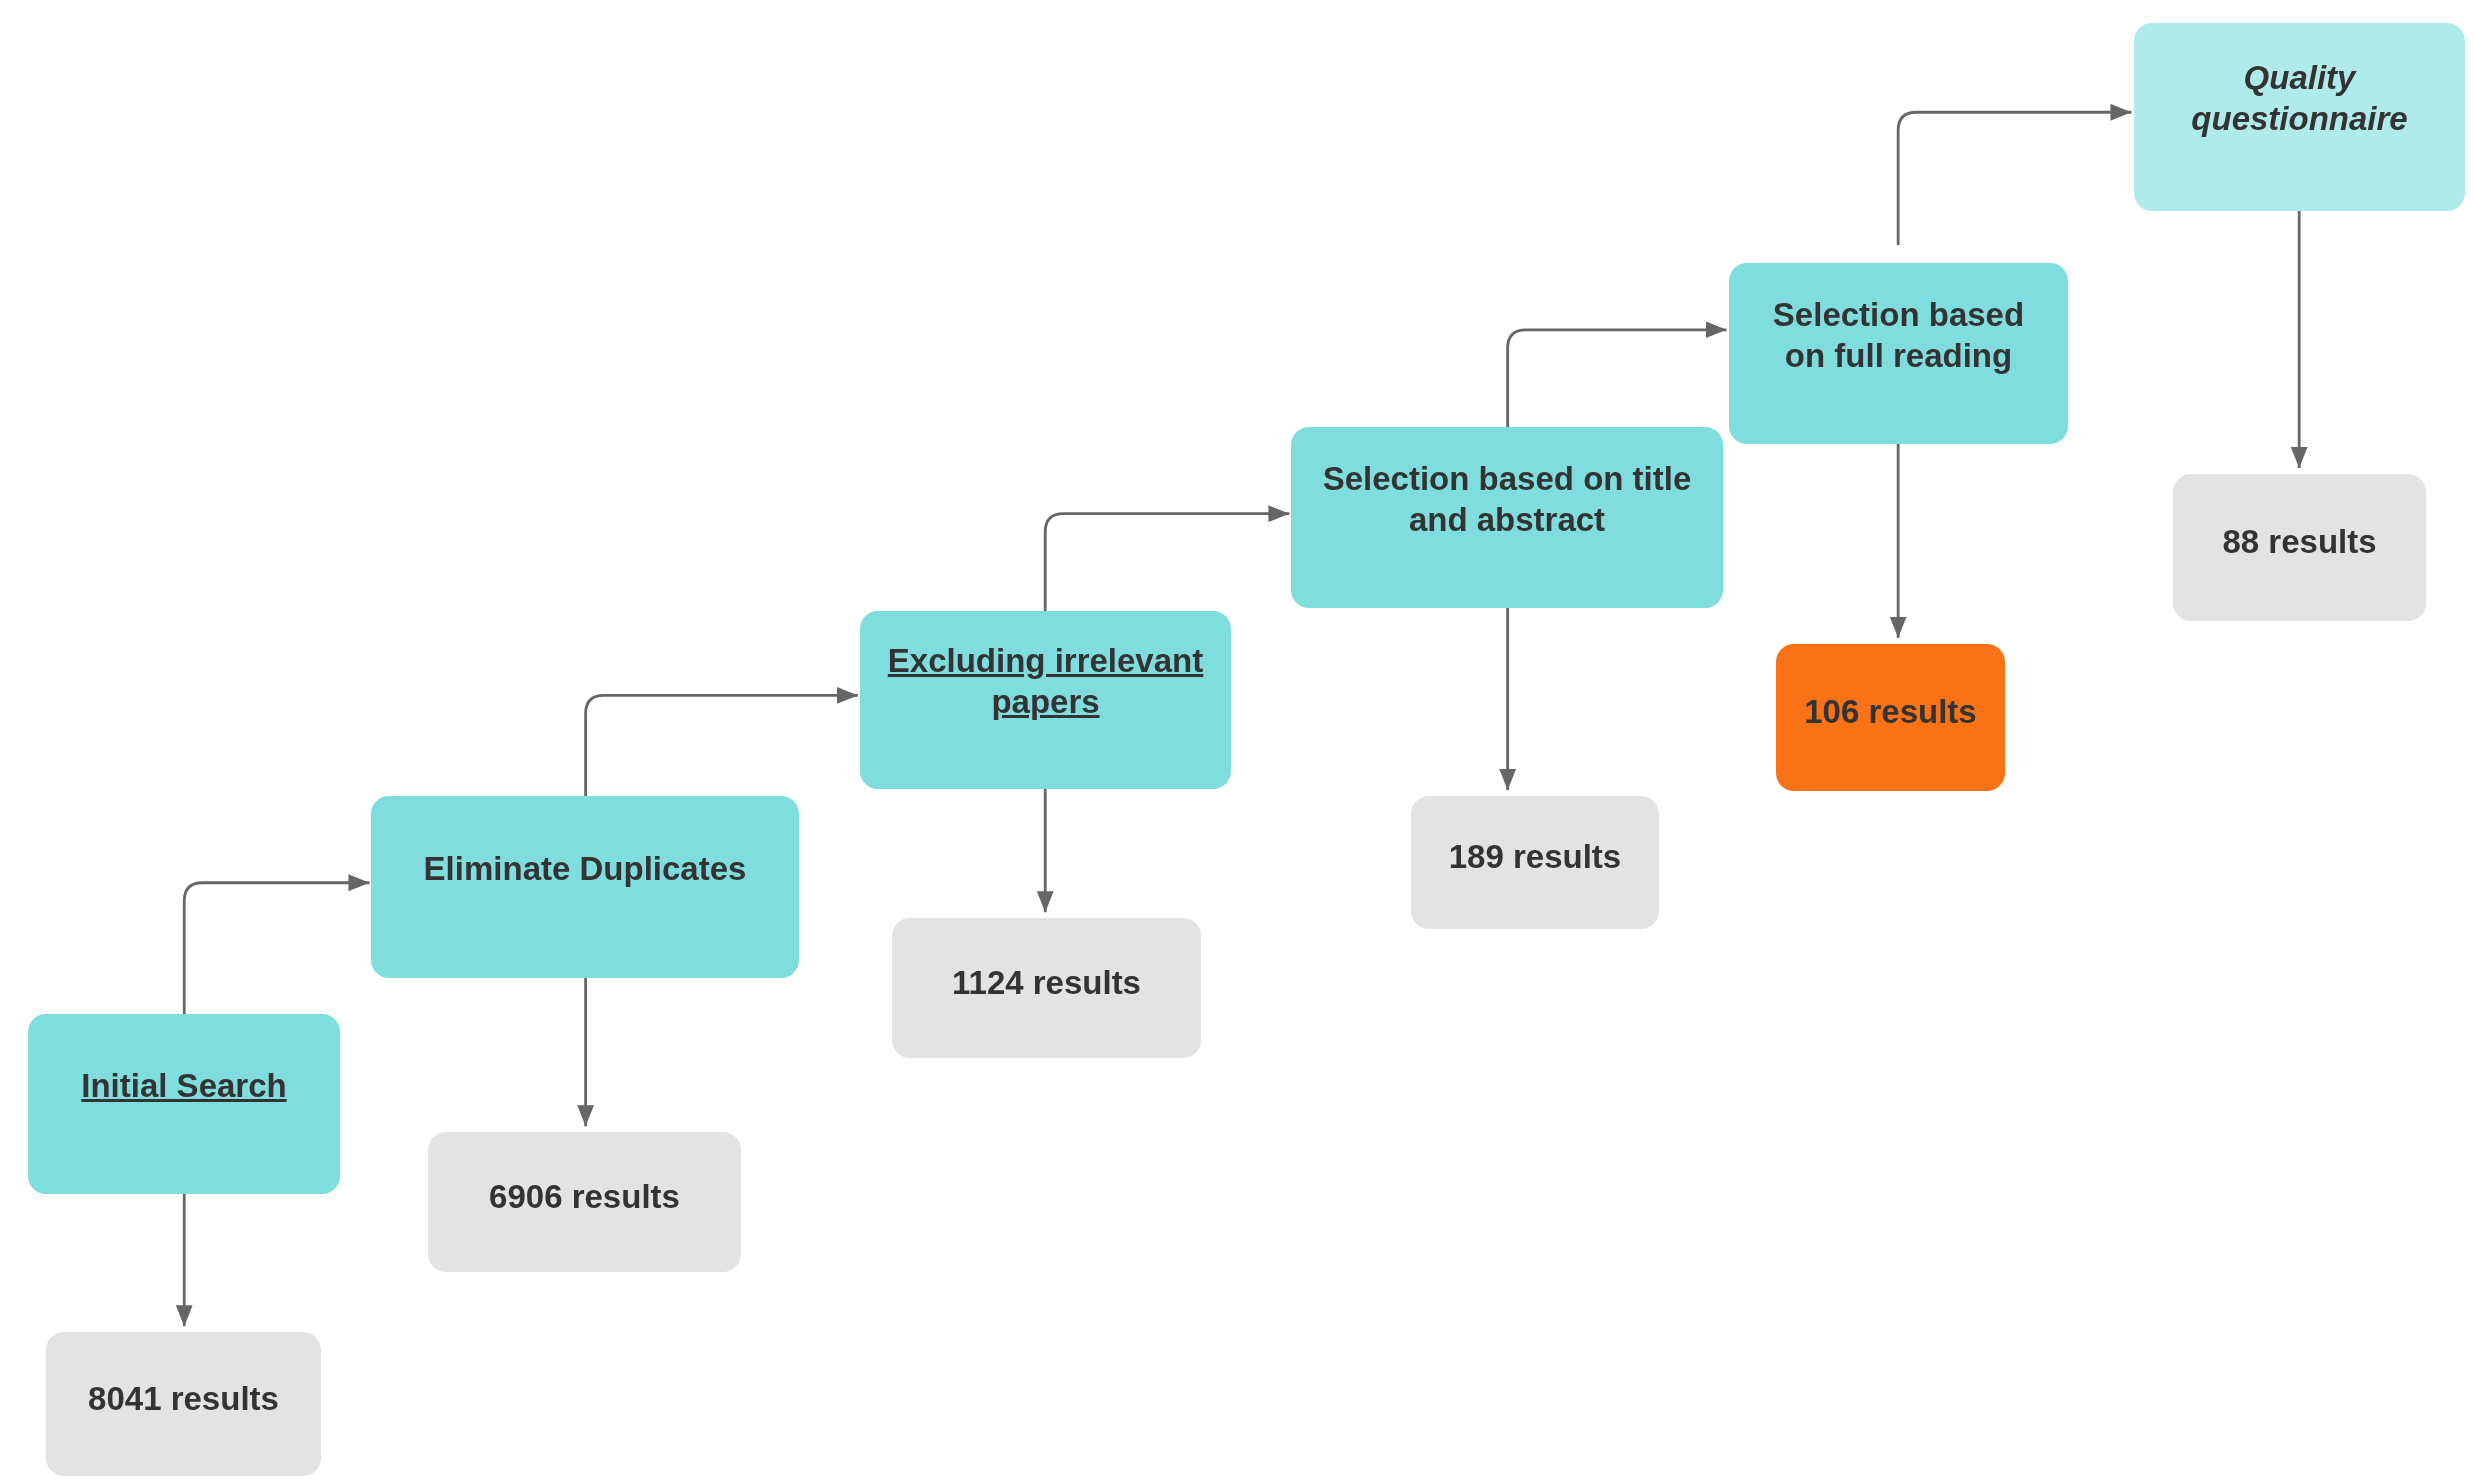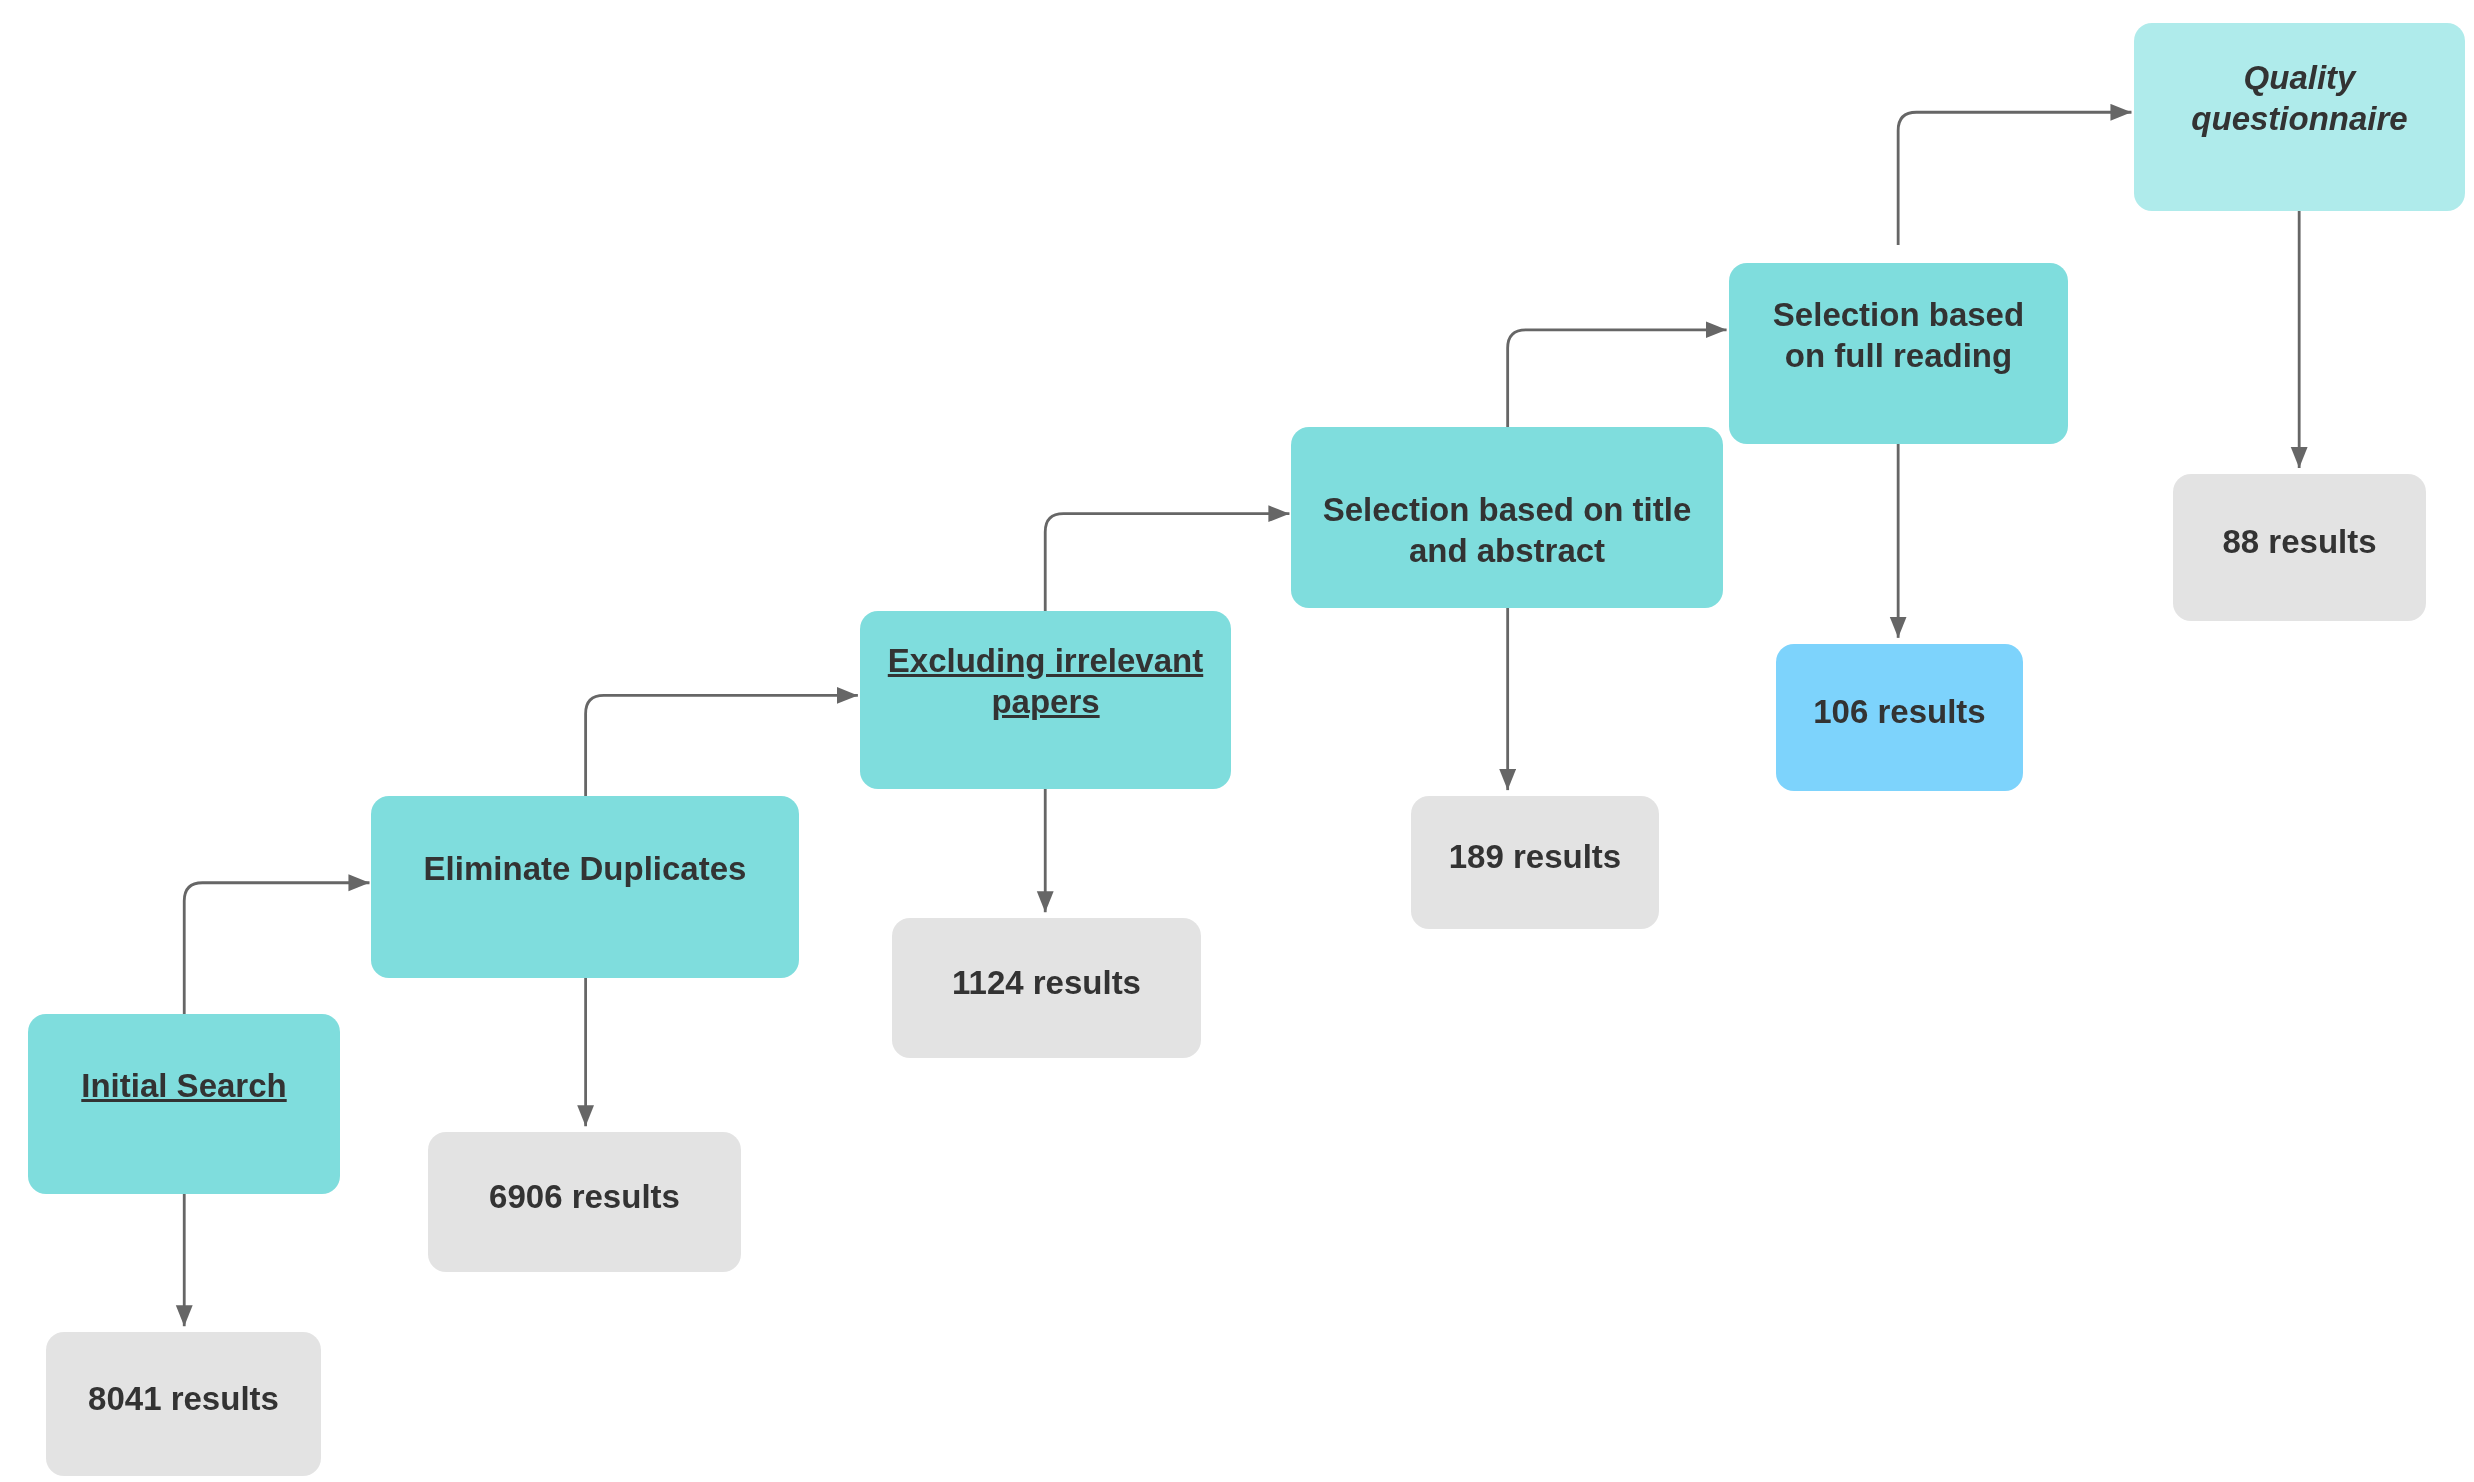--- a/index.html
+++ b/index.html
@@ -77,30 +77,30 @@
       </div>
       <div class="node result-box" style="left: 428px; top: 1132px; width: 313px; height: 140px; background: rgb(227, 227, 227);">
         <span>6906 results</span>
       </div>
       <div class="node process-box" style="left: 860px; top: 611px; width: 371px; height: 178px; background: rgb(127, 221, 221); text-decoration: underline;">
         <span>Excluding irrelevant papers</span>
       </div>
       <div class="node result-box" style="left: 892px; top: 918px; width: 309px; height: 140px; background: rgb(227, 227, 227);">
         <span>1124 results</span>
       </div>
-      <div class="node process-box" style="left: 1291px; top: 427px; width: 432px; height: 181px; background: rgb(127, 221, 221); align-items: flex-end;">
+      <div class="node process-box" style="left: 1291px; top: 427px; width: 432px; height: 181px; background: rgb(127, 221, 221);">
         <span>Selection based on title and abstract</span>
       </div>
       <div class="node result-box" style="left: 1383px; top: 796px; width: 248px; height: 133px; background: rgb(227, 227, 227); margin-left: 28px;">
         <span>189 results</span>
       </div>
       <div class="node process-box" style="left: 1729px; top: 244px; width: 339px; height: 181px; background: rgb(127, 221, 221); margin-top: 19px;">
         <span>Selection based on full reading</span>
       </div>
-      <div class="node result-box" style="left: 1776px; top: 644px; width: 247px; height: 147px; background: #7dd3fc;">
+      <div class="node result-box" style="left: 1776px; top: 644px; width: 229px; height: 147px; background: #f97316;">
         <span>106 results</span>
       </div>
       <div class="node process-box" style="left: 2134px; top: 22.5px; width: 331px; height: 188px; background: rgb(175, 235, 235); font-style: italic;">
         <span>Quality questionnaire</span>
       </div>
       <div class="node result-box" style="left: 2173px; top: 474px; width: 253px; height: 147px; background: rgb(227, 227, 227);">
         <span>88 results</span>
       </div>
     </div>
 </div>

